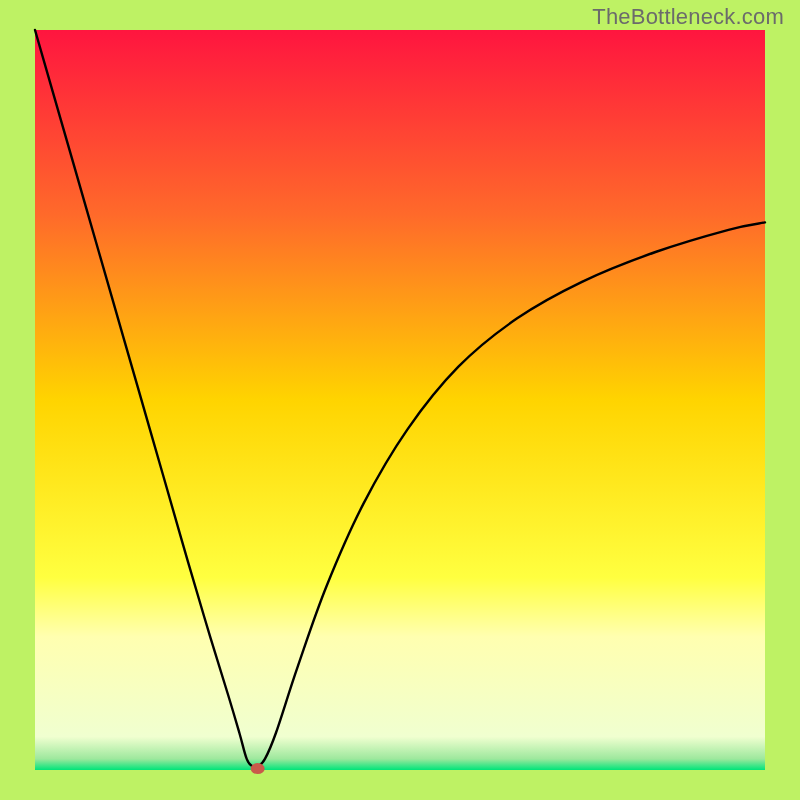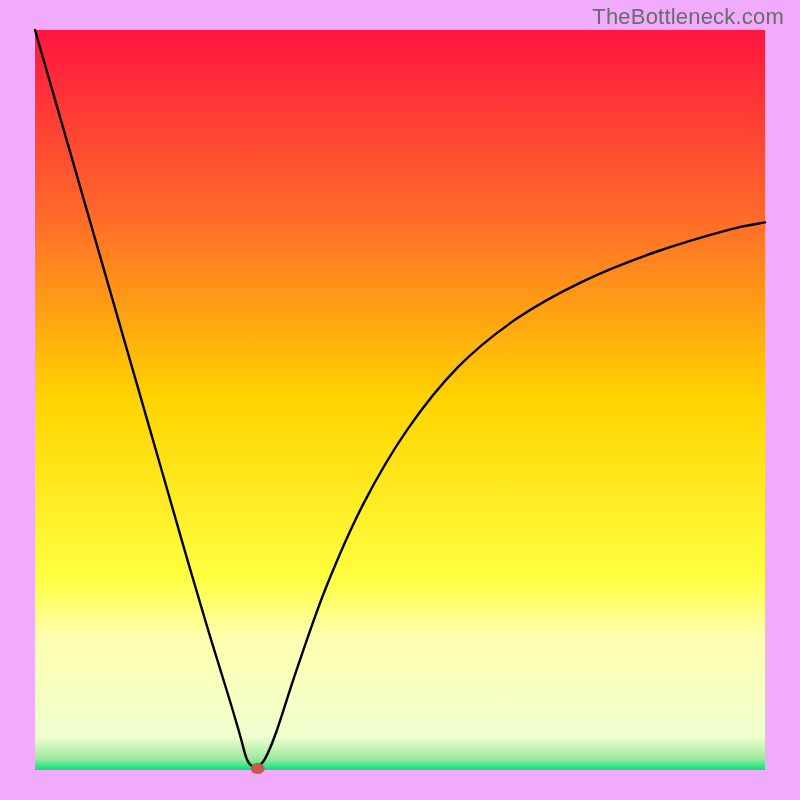--- a/index.html
+++ b/index.html
@@ -8,21 +8,21 @@
     width: 800px;
     height: 800px;
     overflow: hidden;
     background: #000;
     font-family: Arial, Helvetica, sans-serif;
   }
   .frame {
     position: relative;
     width: 800px;
     height: 800px;
-    background: #f0abfc;
+    background: #bef264;
   }
   .watermark {
     position: absolute;
     top: 4px;
     right: 16px;
     color: #6b6b6b;
     font-size: 22px;
     font-weight: 400;
     letter-spacing: 0.2px;
     z-index: 20;

